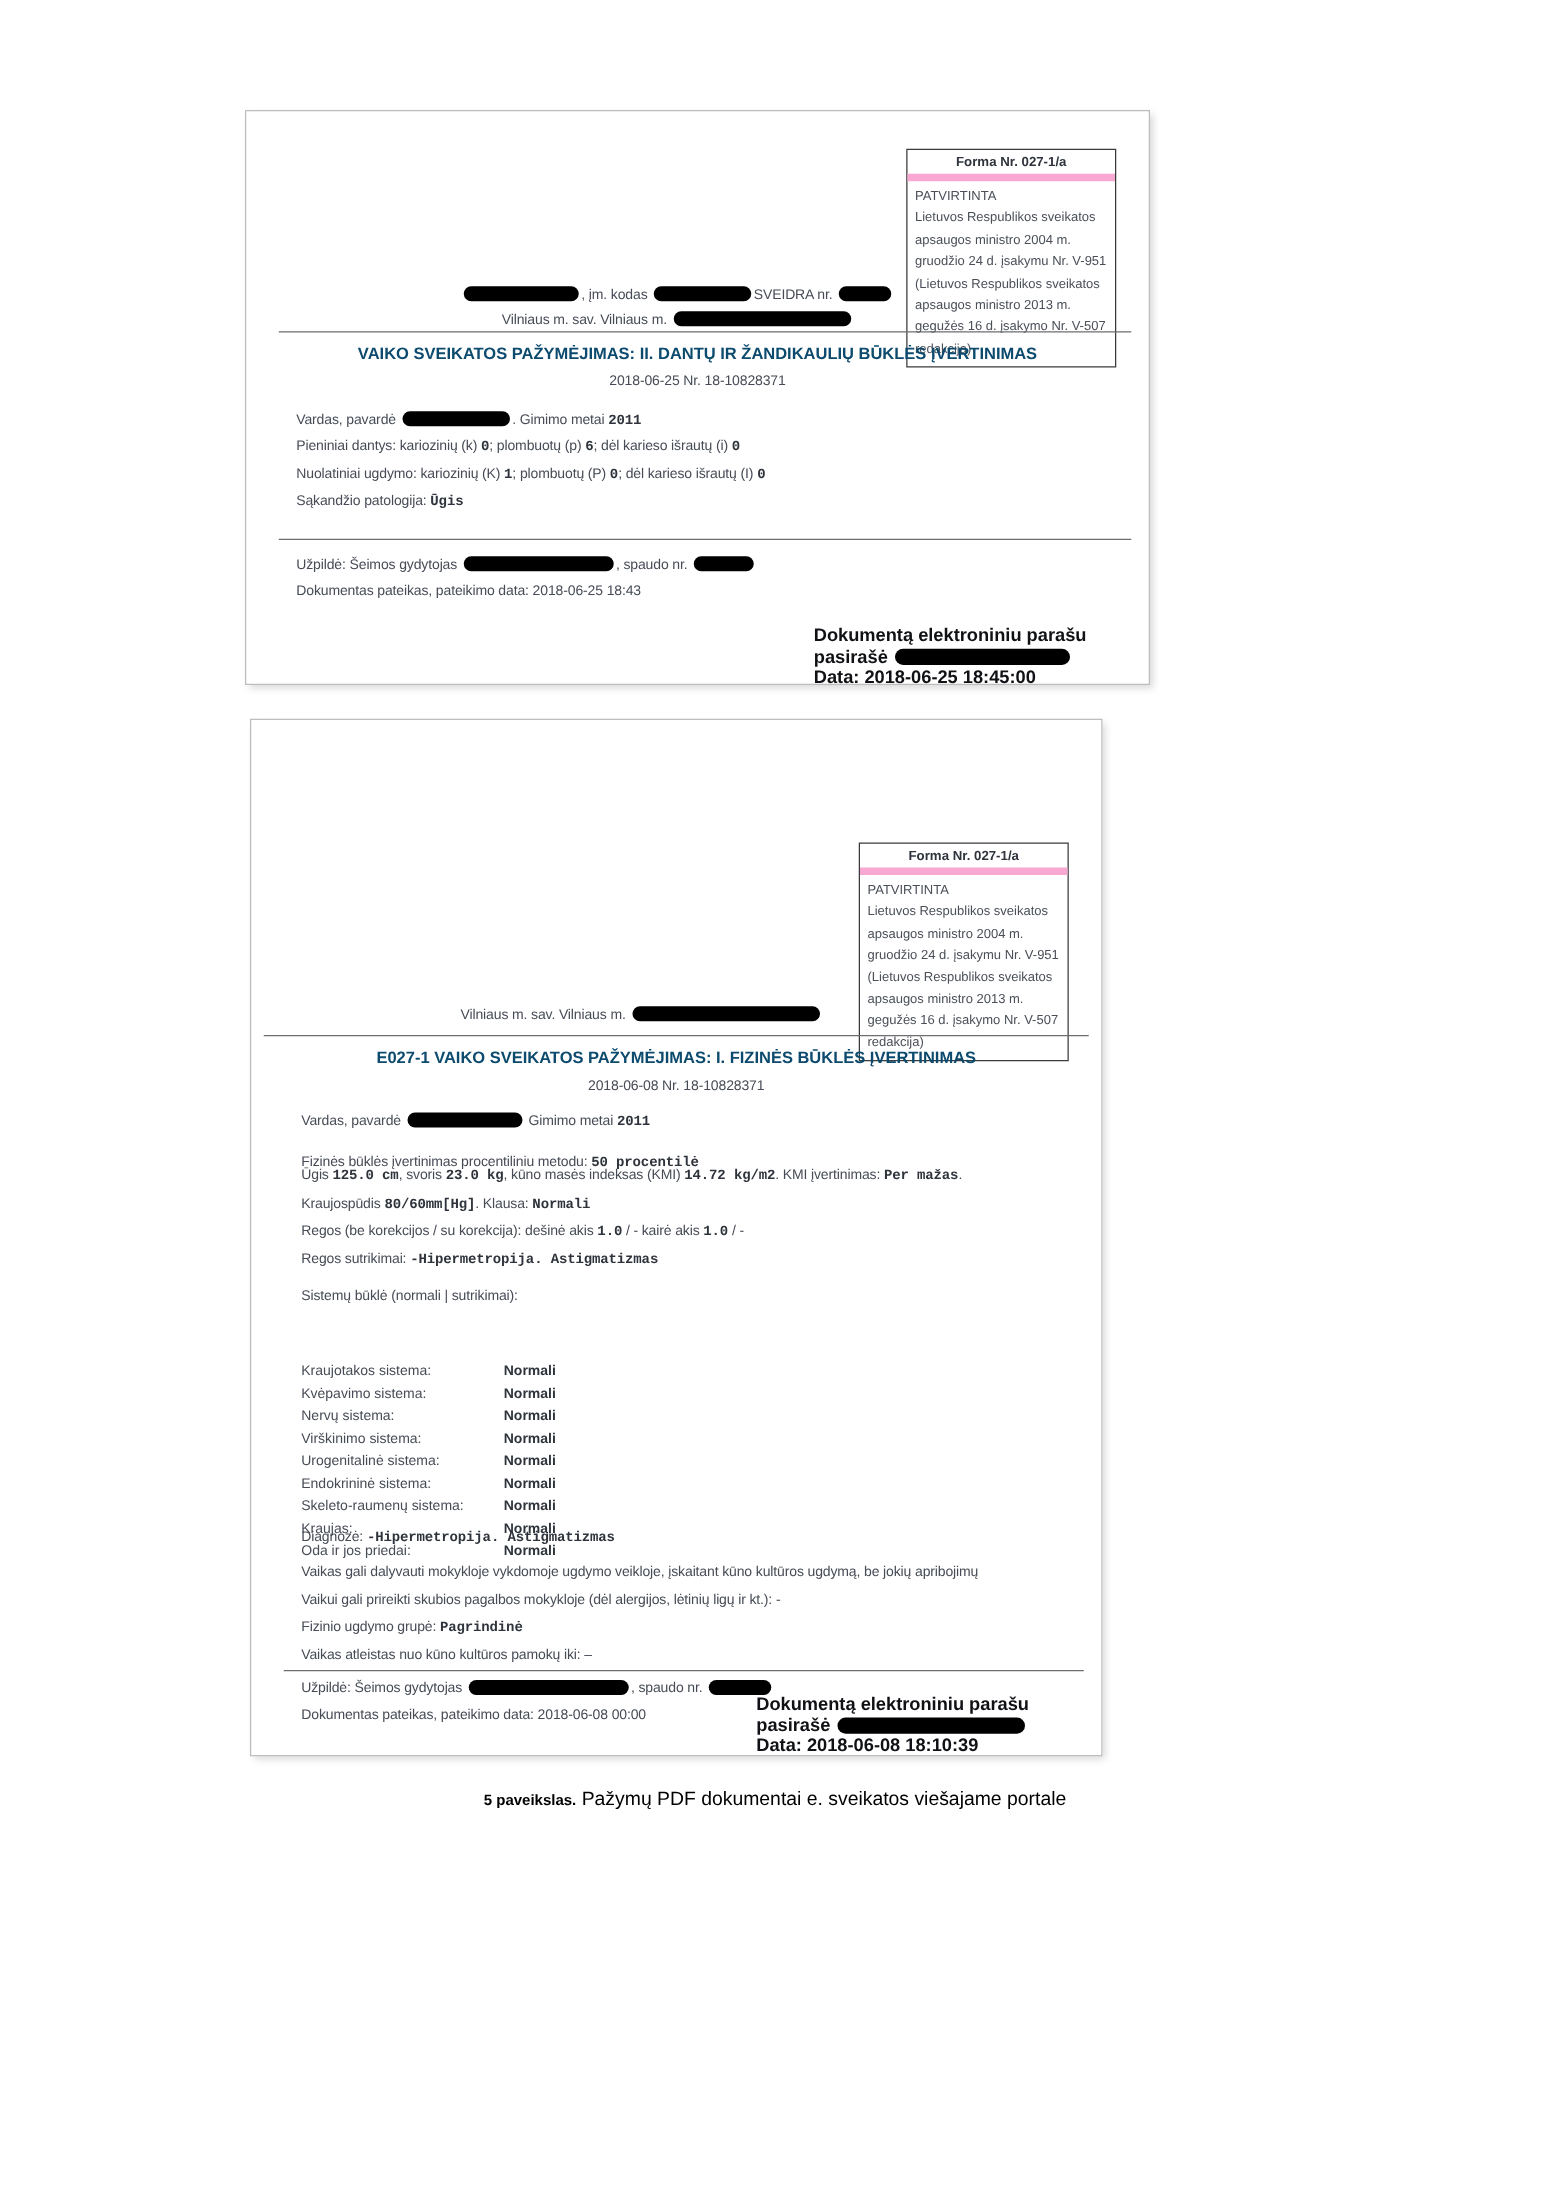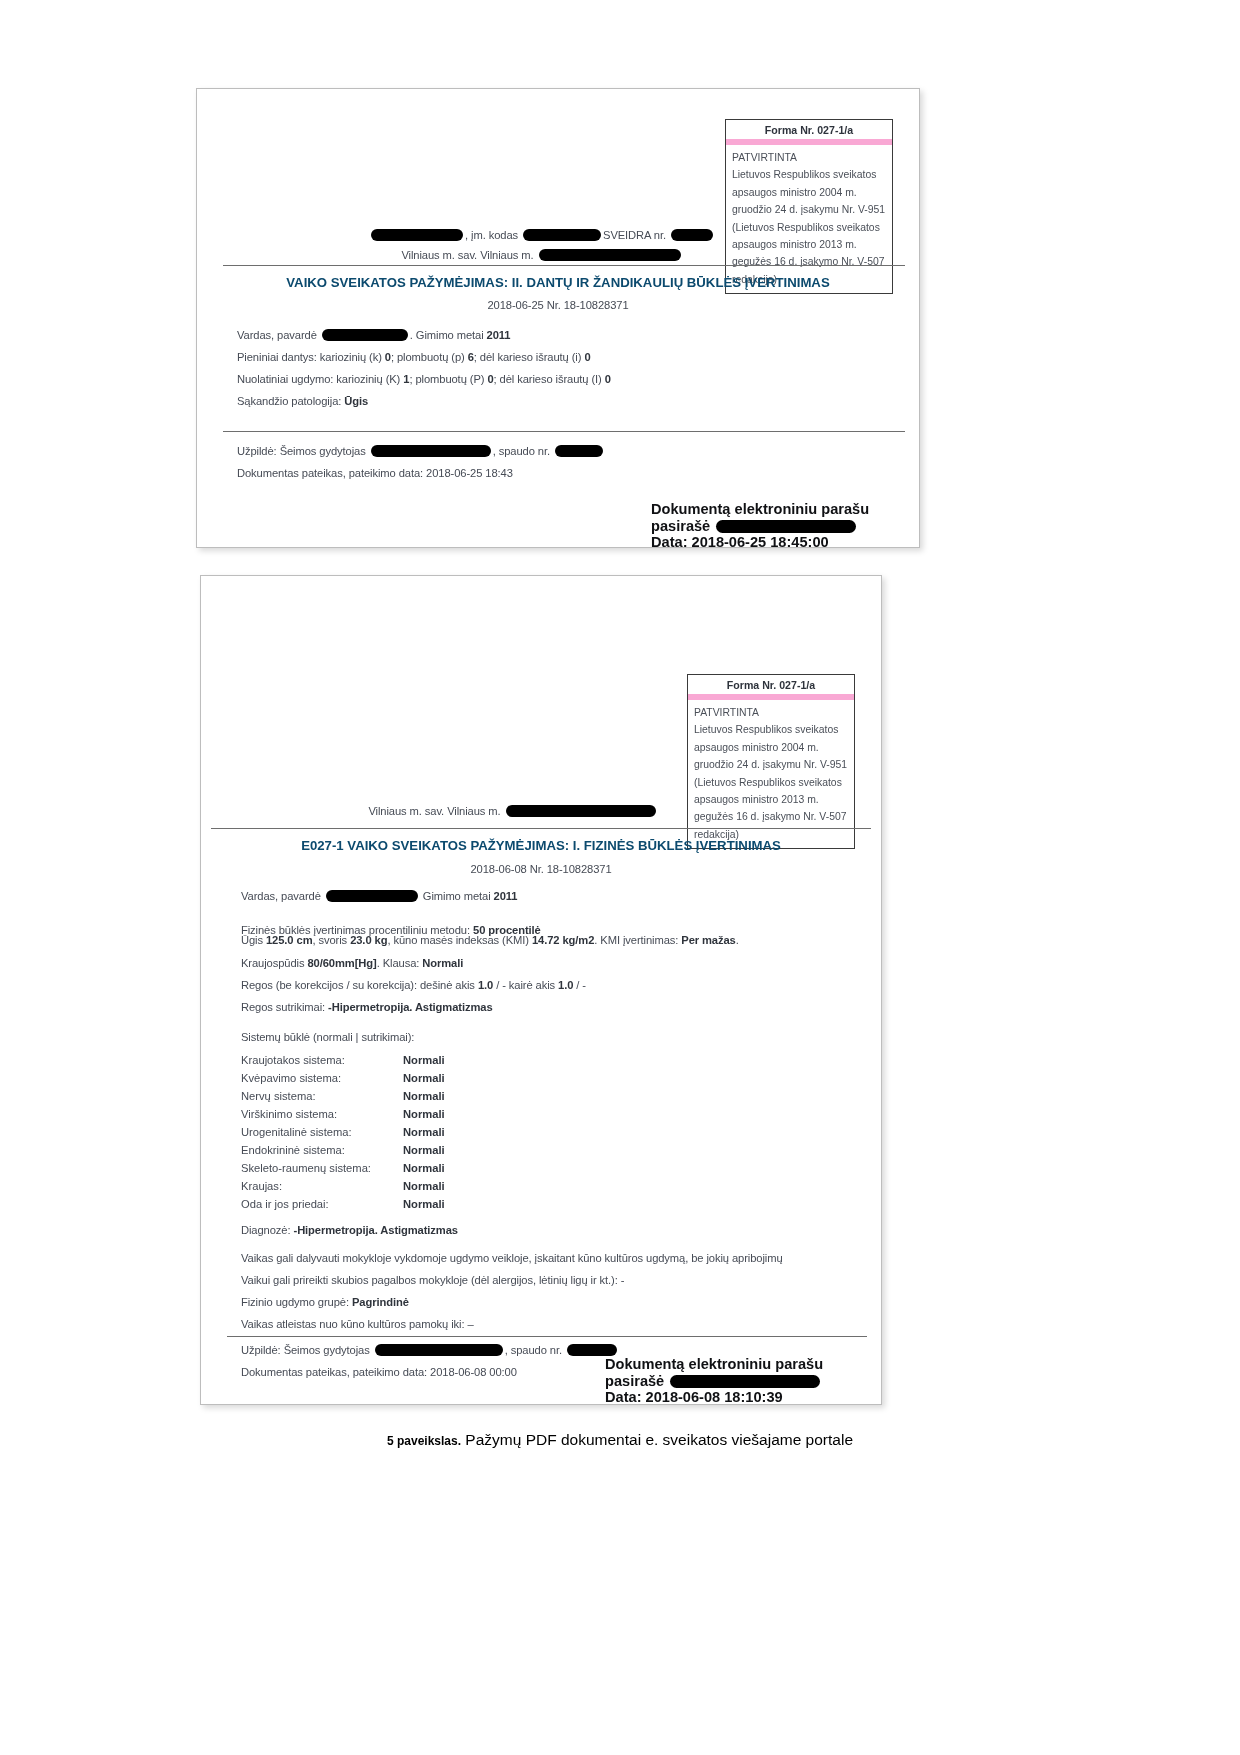--- a/index.html
+++ b/index.html
@@ -28,27 +28,27 @@
     position:absolute;left:40px;right:14px;font-size:11.2px;color:#464b55;
     white-space:nowrap;letter-spacing:-0.1px;
   }
   .cline{
     position:absolute;left:28px;right:28px;text-align:center;font-size:11.2px;
     color:#464b55;white-space:nowrap;letter-spacing:-0.1px;
   }
   .shift1{padding-right:32px;}
   .shift2{padding-right:56px;}
   .title{font-weight:bold;font-size:13.2px;color:#0c4a6e;letter-spacing:0;}
-  .b{font-weight:bold;color:#2f343c;}
+  .b{font-weight:bold;color:#2f343c;font-family:Liberation Mono, monospace;}
   .rule{position:absolute;left:26px;right:14px;border-top:1px solid #6e6e6e;height:0;}
   .redact{
     display:inline-block;height:12px;background:#000;border-radius:7px;
     vertical-align:middle;margin:0 2px 2px 2px;
   }
-  .sysrow{position:absolute;left:40px;right:16px;font-size:11.2px;color:#464b55;white-space:nowrap;}
+  .sysrow{position:absolute;left:40px;right:16px;font-size:11.2px;color:#464b55;white-space:nowrap;margin-top:37px;}
   .sysval{position:absolute;left:162px;font-weight:bold;color:#2f343c;}
   .sig{
     position:absolute;font-size:14.6px;font-weight:bold;color:#101114;
     line-height:16.5px;white-space:nowrap;
   }
   .sig .redact{height:13px;margin-bottom:0;}
   .caption{
     position:absolute;top:1431px;left:0;width:100%;text-align:center;
     font-size:15.5px;color:#000;
   }

